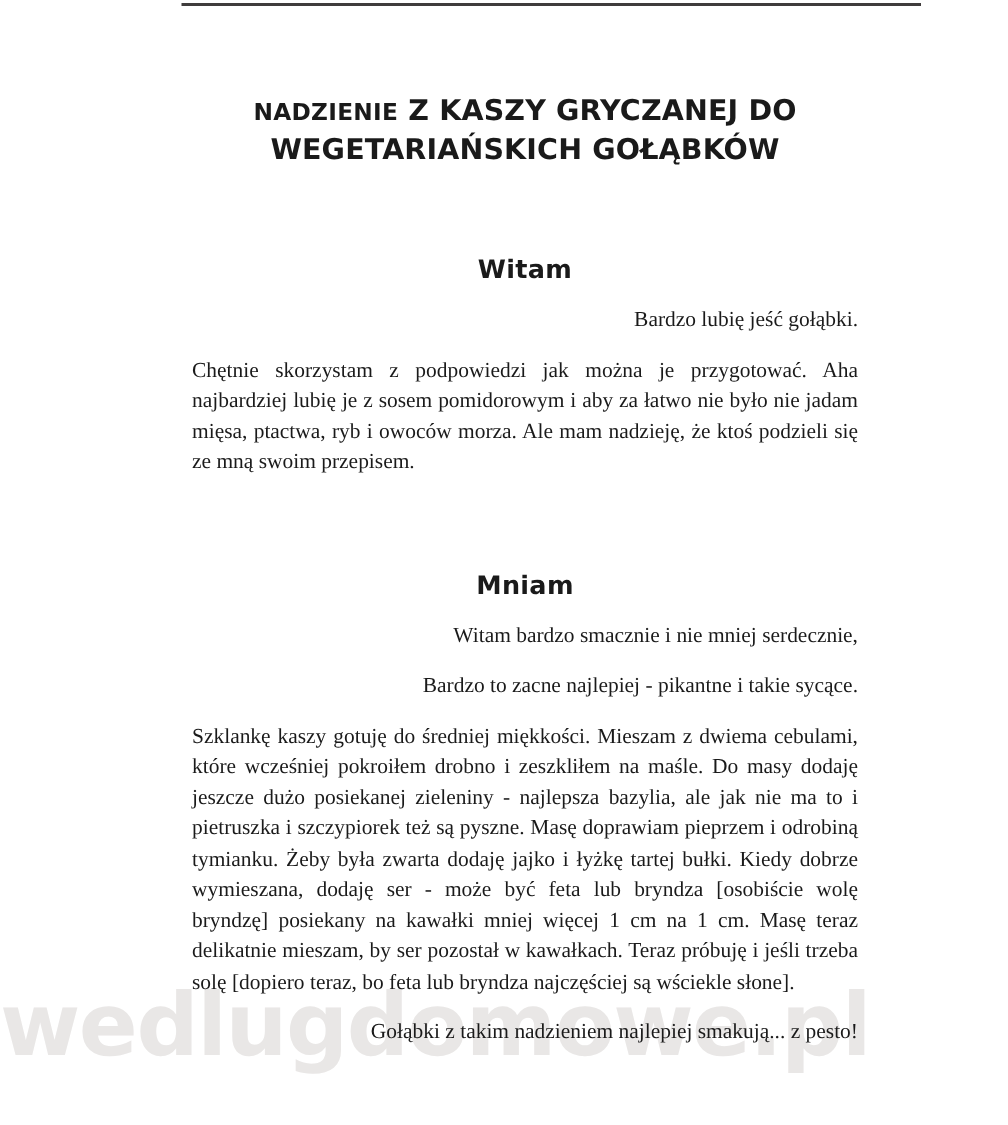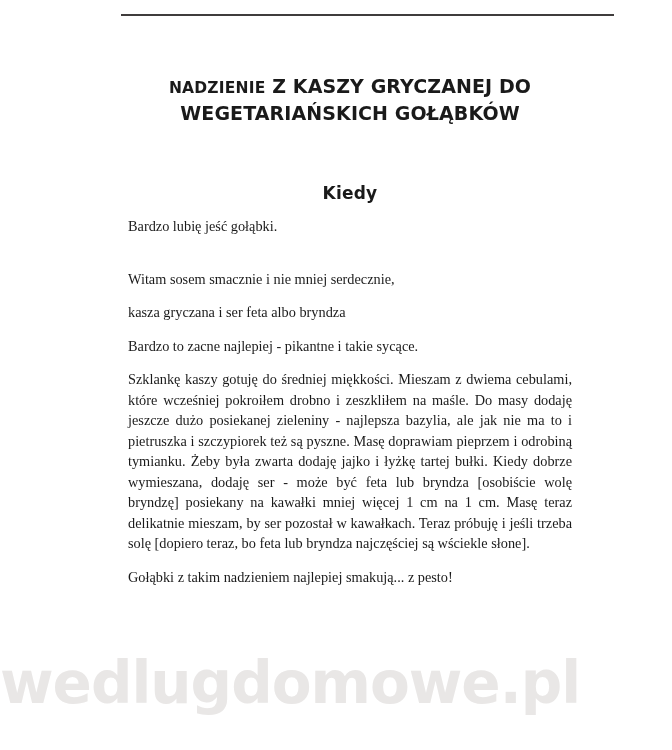--- a/index.html
+++ b/index.html
@@ -41,21 +41,21 @@
     white-space: nowrap;
     line-height: 70px;
     text-align: left;
     z-index: 0;
     user-select: none;
   }
 
   .page {
     position: absolute;
     left: 0;
-    top: 12px;
+    top: 0;
     width: 672px;
     height: 719px;
     z-index: 2;
   }
 
   .content {
     position: absolute;
     left: 128px;
     top: 0;
     width: 444px;
@@ -85,48 +85,49 @@
     letter-spacing: 0.2px;
   }
   .author-markos { padding-top: 37px; }
   .author-mniam  { padding-top: 43px; }
 
   .para {
     font-size: 14.3px;
     line-height: 20.5px;
     margin: 0;
     padding-top: 13px;
-    text-align: left;
+    text-align: right;
   }
   .para.justify { text-align: justify; }
 
   .block-markos { padding-top: 20px; }
   .block-mniam  { padding-top: 19px; }
 </style>
 </head>
 <body>
 
 <div class="watermark">wedlugdomowe.pl</div>
 
 <div class="page">
 
   <div class="top-rule"></div>
 
   <div class="content">
 
     <h1 class="doc-title"><span class="small-caps">NADZIENIE</span> <span>Z KASZY GRYCZANEJ DO</span> <span>WEGETARIAŃSKICH GOŁĄBKÓW</span></h1>
 
     <div class="block-markos">
-      <h2 class="author author-markos">Kiedy</h2>
+      <h2 class="author author-markos">Witam</h2>
       <p class="para">Bardzo lubię jeść gołąbki.</p>
+      <p class="para justify">Chętnie skorzystam z podpowiedzi jak można je przygotować. Aha najbardziej lubię je z sosem pomidorowym i aby za łatwo nie było nie jadam mięsa, ptactwa, ryb i owoców morza. Ale mam nadzieję, że ktoś podzieli się ze mną swoim przepisem.</p>
     </div>
 
     <div class="block-mniam">
-      <p class="para">Witam sosem smacznie i nie mniej serdecznie,</p>
-      <p class="para">kasza gryczana i ser feta albo bryndza</p>
+      <h2 class="author author-mniam">Mniam</h2>
+      <p class="para">Witam bardzo smacznie i nie mniej serdecznie,</p>
       <p class="para">Bardzo to zacne najlepiej - pikantne i takie sycące.</p>
       <p class="para justify">Szklankę kaszy gotuję do średniej miękkości. Mieszam z dwiema cebulami, które wcześniej pokroiłem drobno i zeszkliłem na maśle. Do masy dodaję jeszcze dużo posiekanej zieleniny - najlepsza bazylia, ale jak nie ma to i pietruszka i szczypiorek też są pyszne. Masę doprawiam pieprzem i odrobiną tymianku. Żeby była zwarta dodaję jajko i łyżkę tartej bułki. Kiedy dobrze wymieszana, dodaję ser - może być feta lub bryndza [osobiście wolę bryndzę] posiekany na kawałki mniej więcej 1 cm na 1 cm. Masę teraz delikatnie mieszam, by ser pozostał w kawałkach. Teraz próbuję i jeśli trzeba solę [dopiero teraz, bo feta lub bryndza najczęściej są wściekle słone].</p>
       <p class="para">Gołąbki z takim nadzieniem najlepiej smakują... z pesto!</p>
 
     </div>
 
   </div>
 </div>
 
 </body></html>

